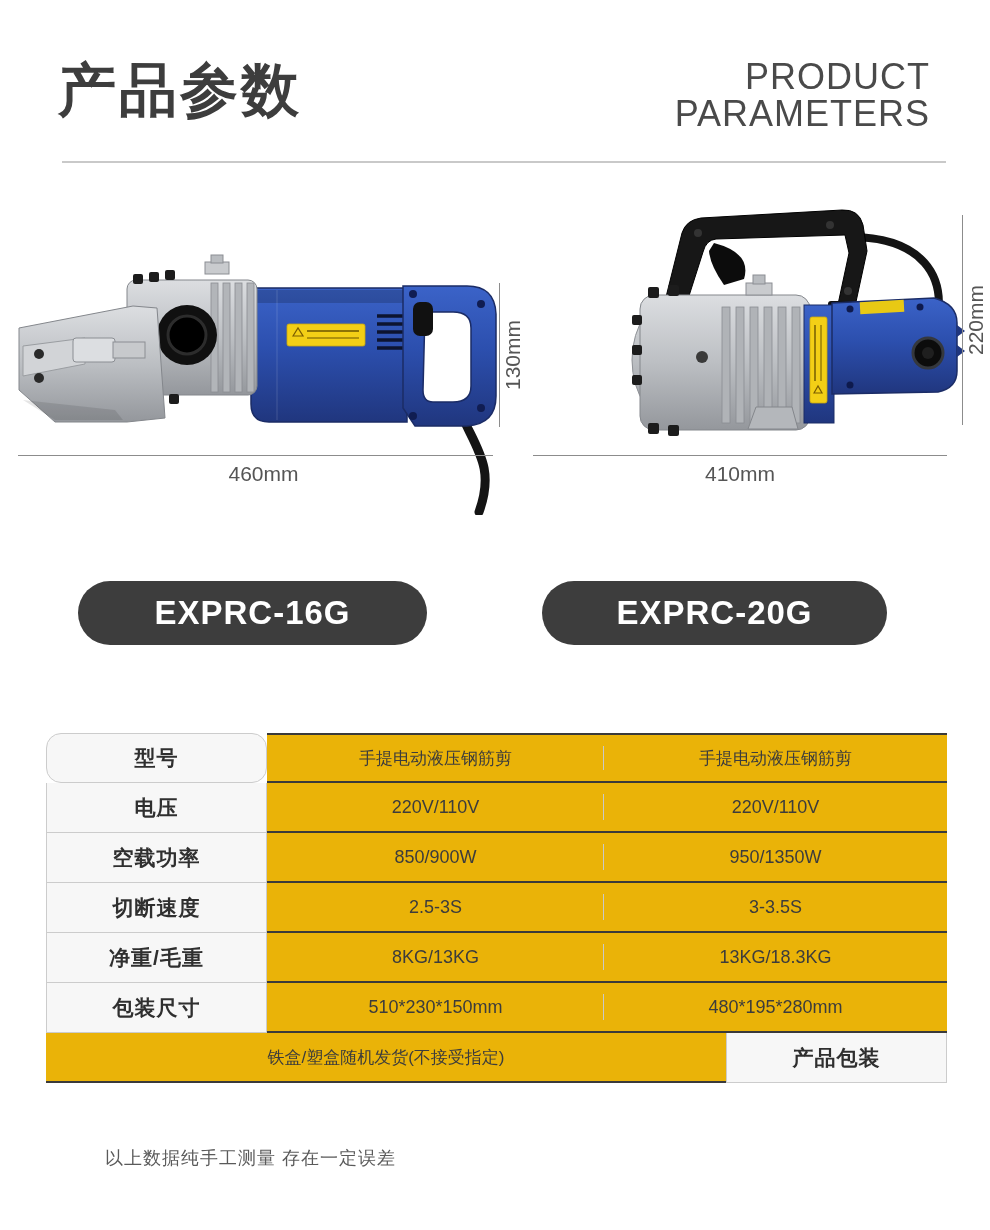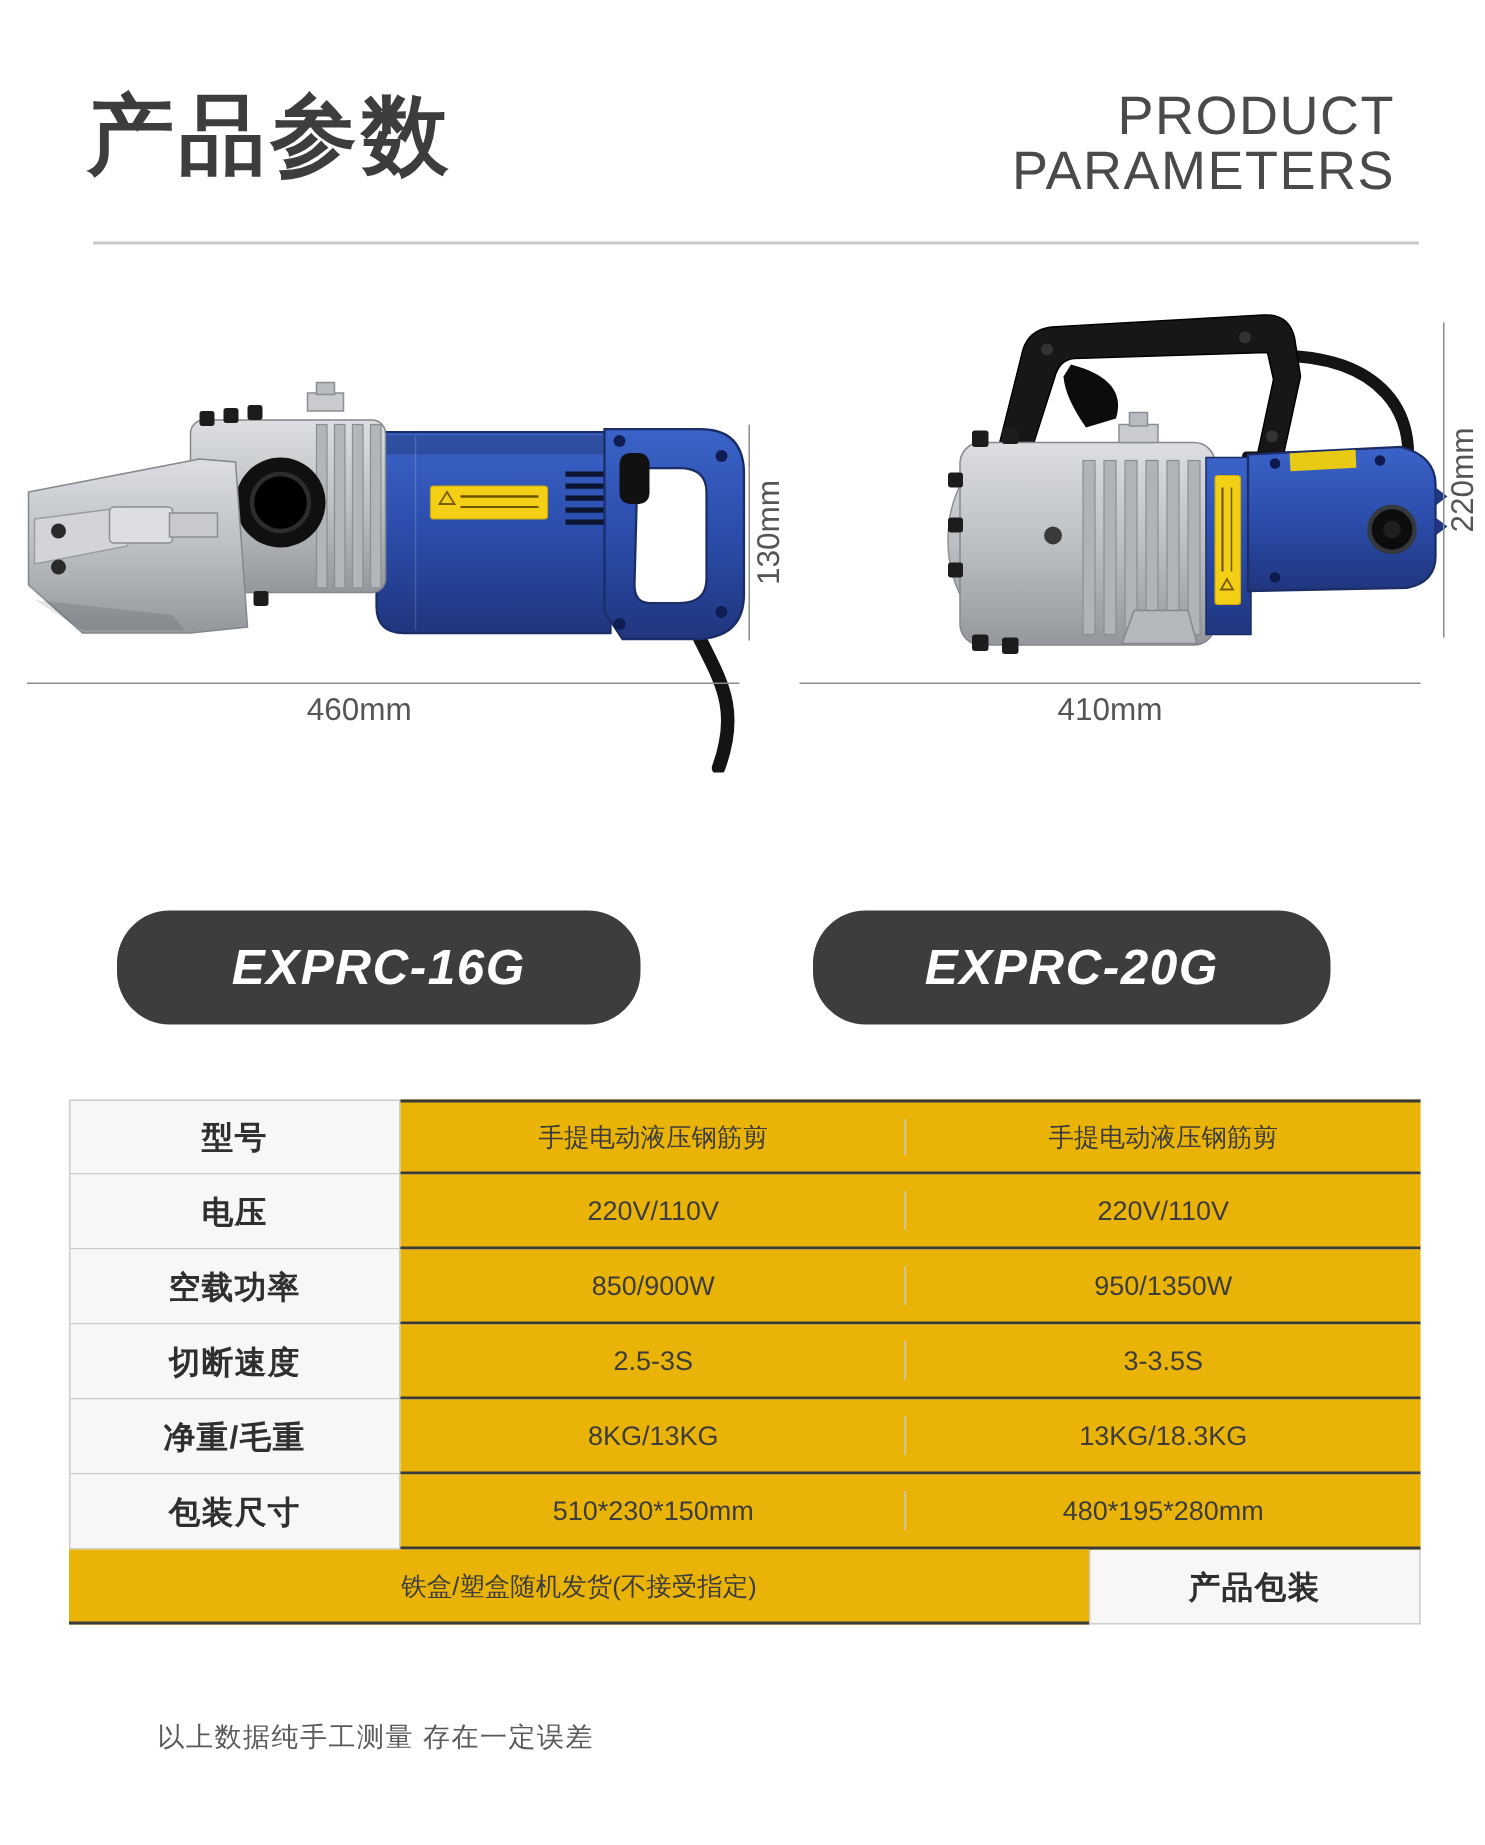--- a/index.html
+++ b/index.html
@@ -16,37 +16,37 @@
   .header-divider { left:62px; top:161px; width:884px; height:2px; background:#c9c9c9; }
 
   
   .dim-line-h { height:1px; background:#8c8c8c; }
   .dim-line-v { width:1px; background:#8c8c8c; }
   .dim-label { font-size:21px; color:#555555; text-align:center; }
   .dim-label-v { transform:translate(-50%,-50%) rotate(-90deg); white-space:nowrap; }
 
   
   .badge {
-    top:607px; height:76px; background:#3d3d3d; border-radius:35px;
+    top:581px; height:64px; background:#3d3d3d; border-radius:35px;
     display:flex; align-items:center; justify-content:center;
-    color:#ffffff; font-size:33px; font-weight:bold; letter-spacing:1px;font-style:italic;
+    color:#ffffff; font-size:33px; font-weight:bold; letter-spacing:1px;
   }
   .badge-1 { left:78px;  width:349px; }
   .badge-2 { left:542px; width:345px; }
 
   
   .spec-table { left:46px; top:733px; width:901px; }
   .spec-row { display:flex; height:50px; }
   .cell { display:flex; align-items:center; justify-content:center; height:50px; }
   .cell-label {
     width:221px; background:#f7f7f7; font-size:21px; font-weight:bold; color:#2f2f2f;
     border-left:1px solid #cccccc; border-right:1px solid #cccccc; border-bottom:1px solid #cccccc;
     letter-spacing:1px;
   }
-  .spec-row:first-child .cell-label { border-top:1px solid #cccccc; }
+  .spec-row:first-child .cell-label { border-top:1px solid #cccccc;border-radius:15px; }
   .cell-val { position:relative; font-size:18px; color:#3c3c3c; border-bottom:2px solid #3a3a3a; background:#eab308; }
   .spec-row:first-child .cell-val { border-top:2px solid #3a3a3a; }
   .cell-val.cn { font-size:17px; }
   .col1 { width:337px; }
   .col2 { width:343px; }
   .colspan { width:680px; }
   .vdiv { position:absolute; right:0; top:11px; bottom:11px; width:1px; background:#c9c9c9; }
 
   .footnote { left:105px; top:1146px; font-size:18px; color:#5a5a5a; letter-spacing:1px; }
 
@@ -139,21 +139,21 @@
       <circle cx="24" cy="104" r="5" fill="#2a2a2a"></circle>
         <circle cx="24" cy="128" r="5" fill="#2a2a2a"></circle>
       <rect x="58" y="88" width="42" height="24" rx="3" fill="#dcdee1" stroke="#8b8e93"></rect>
       <rect x="98" y="92" width="32" height="16" fill="#c7c9cc" stroke="#8b8e93"></rect>
       <path d="M8,150 L100,160 L108,170 L40,170 Z" fill="rgba(0,0,0,0.10)"></path>
     </g>
   </svg>
 </div>
 
 <div class="abs dim-line-h" style="left:18px; top:455px; width:475px;"></div>
-<div class="abs dim-label" style="left:2px; top:462px; width:475px;">460mm</div>
+<div class="abs dim-label" style="left:26px; top:462px; width:475px;">460mm</div>
 <div class="abs dim-line-v" style="left:499px; top:283px; height:144px;"></div>
 <div class="abs dim-label dim-label-v" style="left:513px; top:355px;">130mm</div>
 
 <div class="abs" style="left:520px; top:195px; width:445px; height:250px;">
   <svg width="445" height="250" viewBox="0 0 445 250">
 
     <path d="M330,42 C398,42 432,78 414,138" fill="none" stroke="#141414" stroke-width="8" stroke-linecap="round"></path>
 
     <g>
       <path d="M146,102 L162,38 Q166,25 181,23 L322,15 Q339,14 343,30 L347,56 L334,116 L317,114 L329,58 L325,40 L196,44 Q186,45 183,57 L168,104 Z" fill="#171717" stroke="#000000"></path>

